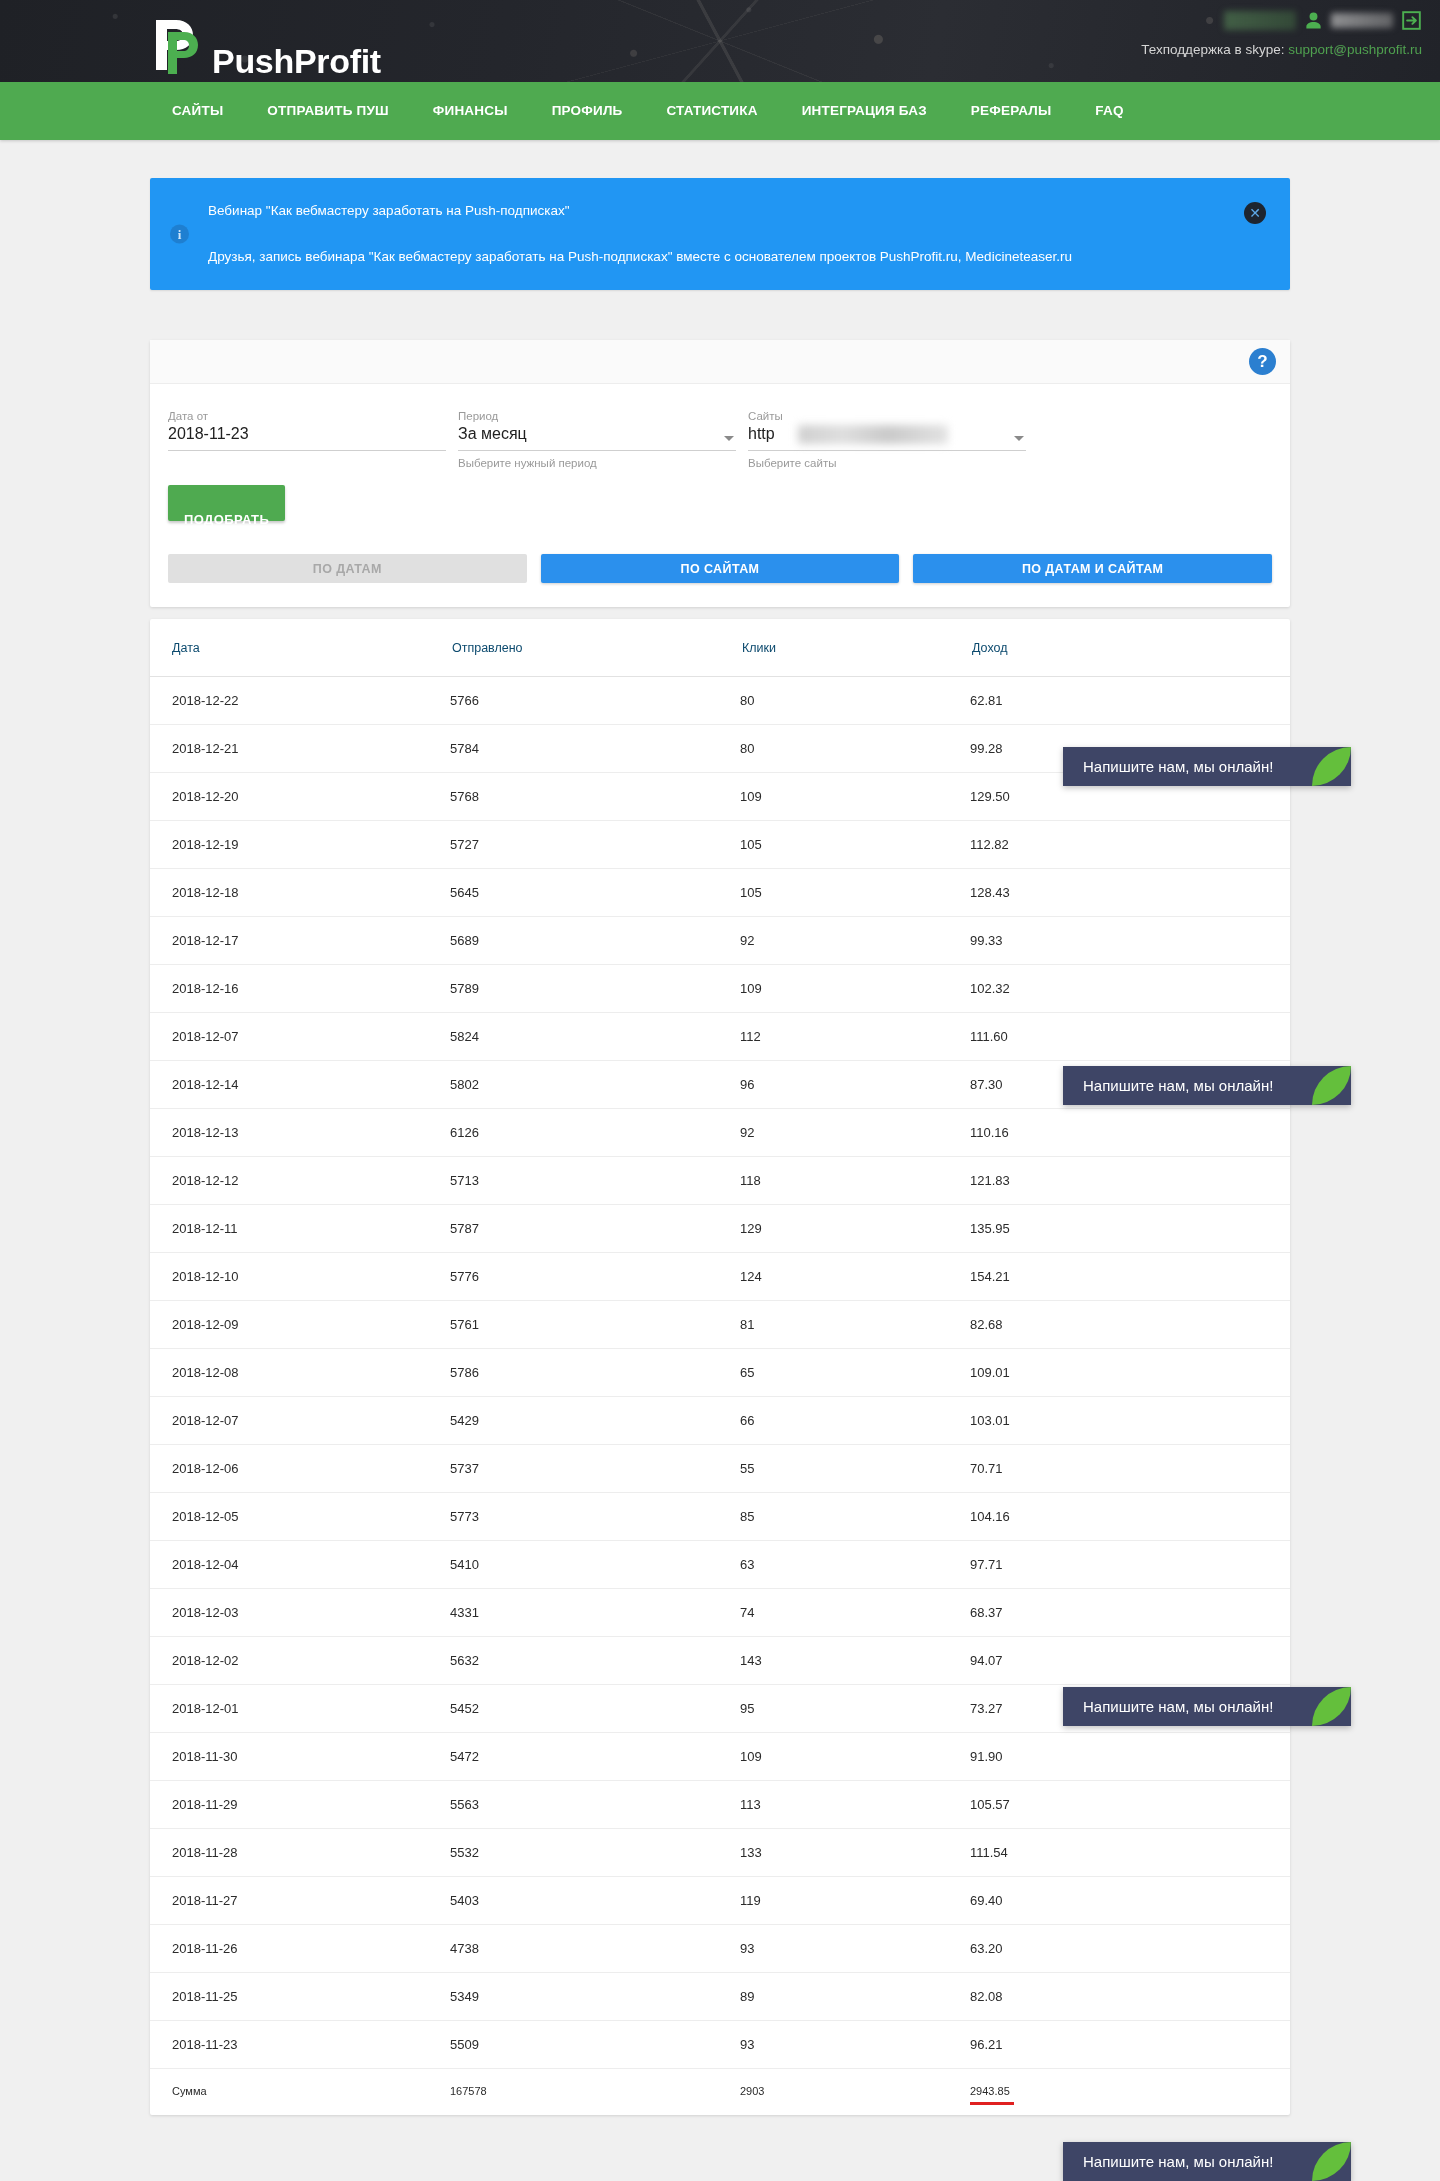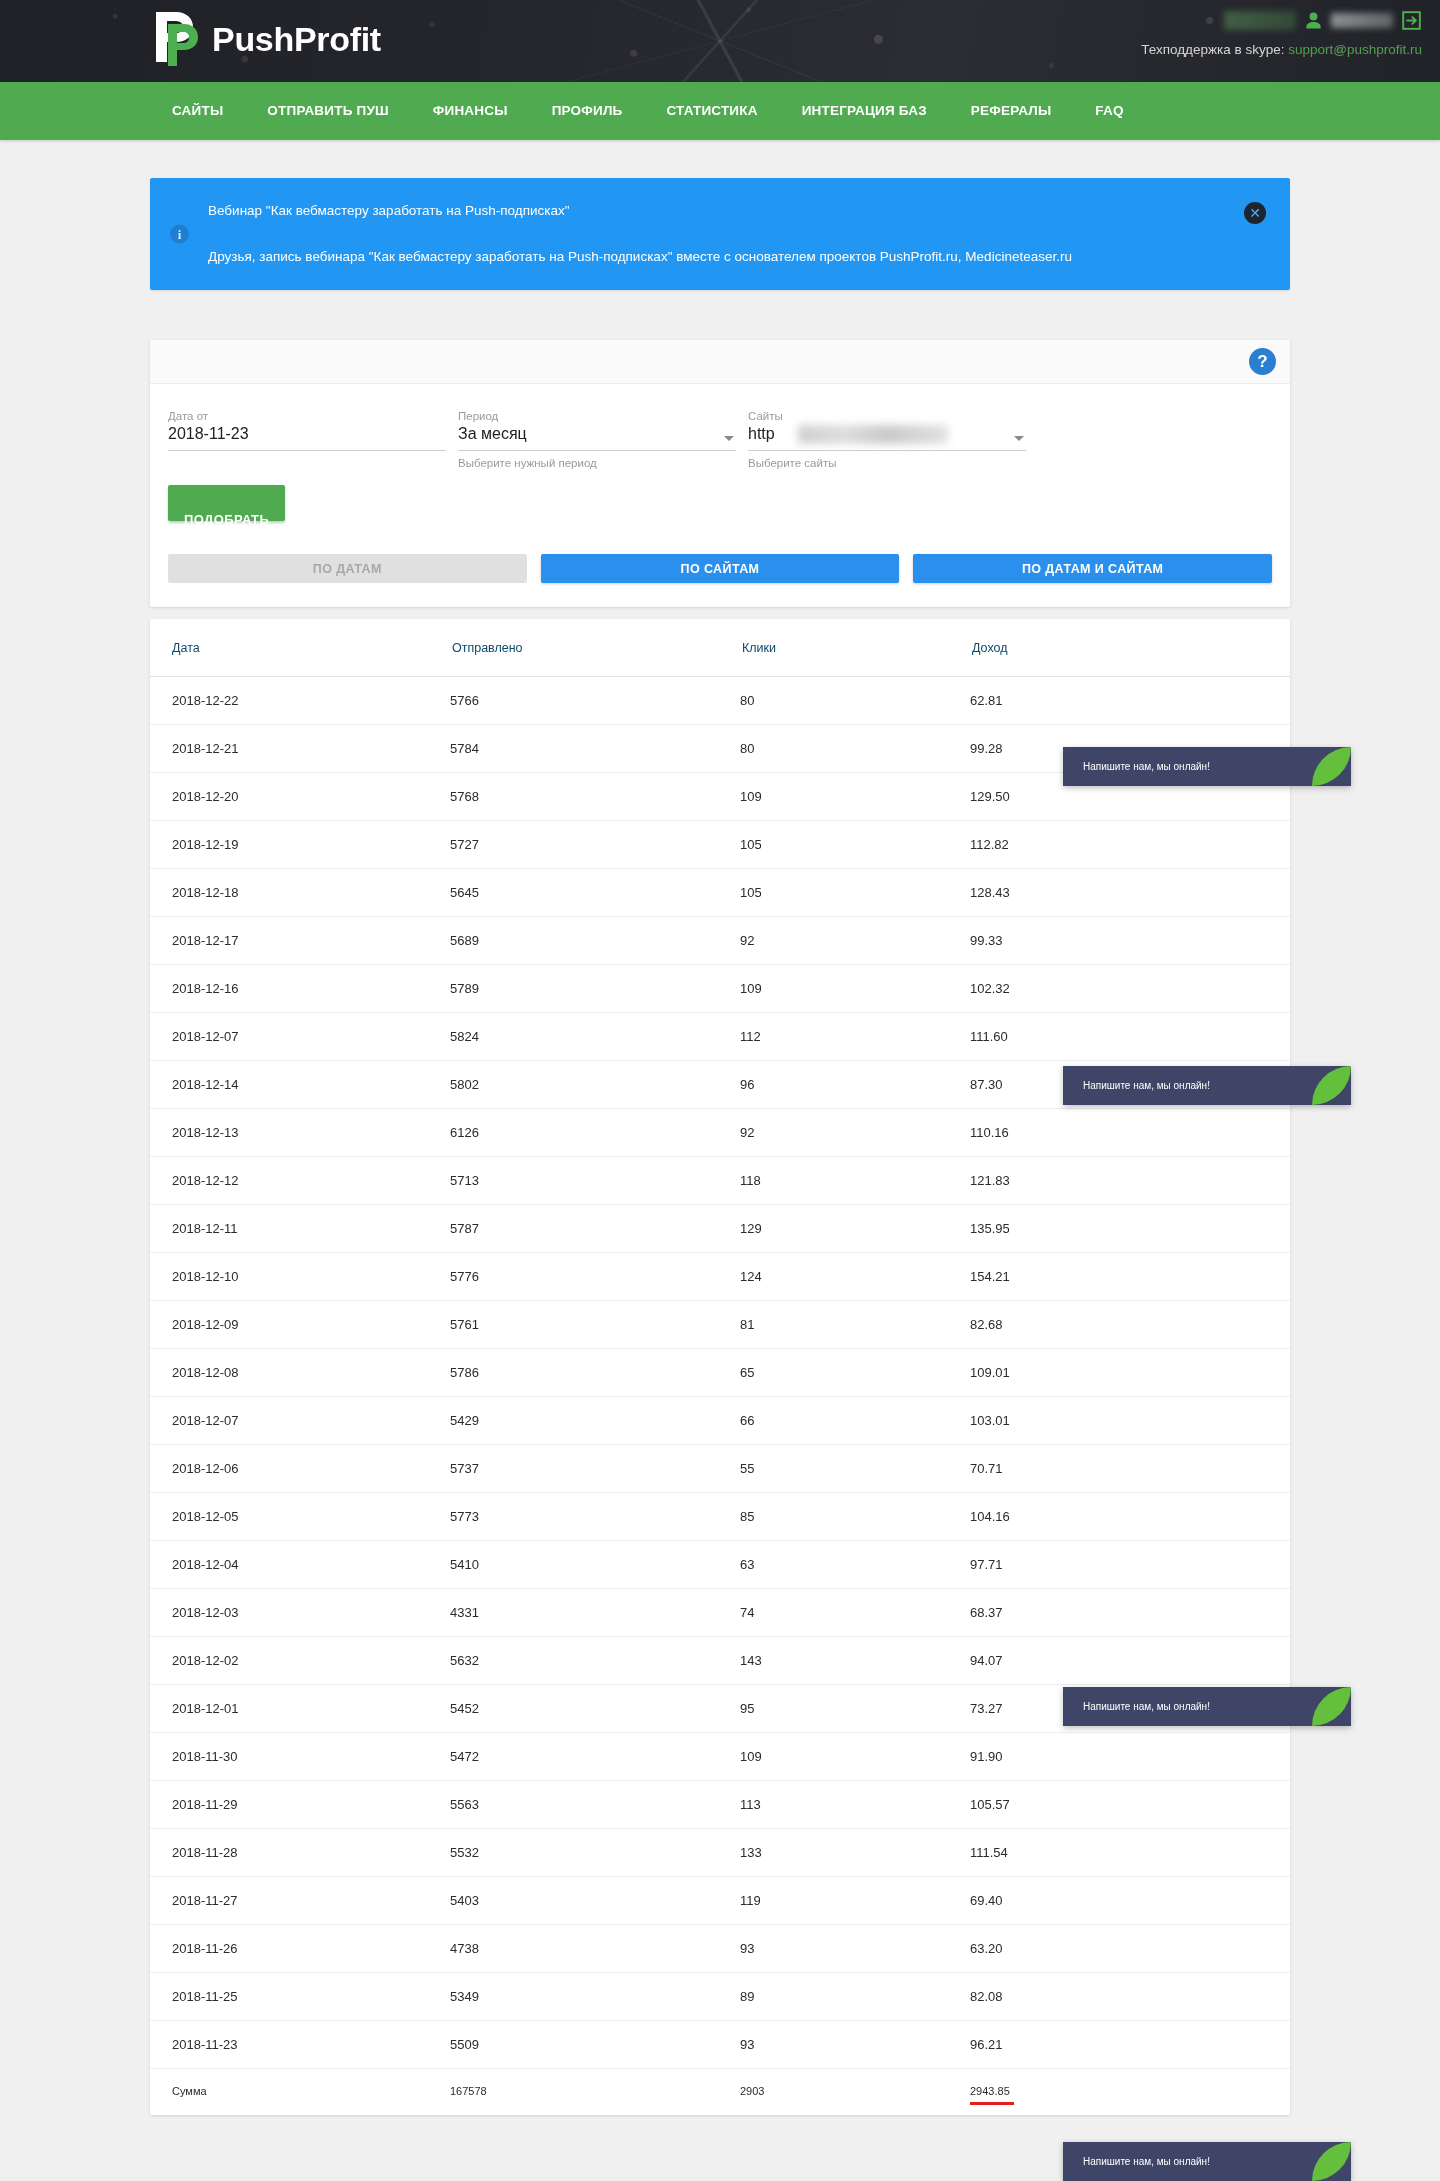--- a/index.html
+++ b/index.html
@@ -36,22 +36,22 @@
     content:"";
     position:absolute; inset:0;
     background:
       linear-gradient(62deg, transparent 49.85%, rgba(190,185,175,.13) 49.9%, rgba(190,185,175,.13) 50.1%, transparent 50.15%),
       linear-gradient(-48deg, transparent 49.85%, rgba(190,185,175,.10) 49.9%, rgba(190,185,175,.10) 50.1%, transparent 50.15%),
       linear-gradient(22deg, transparent 49.9%, rgba(190,185,175,.08) 49.93%, rgba(190,185,175,.08) 50.07%, transparent 50.1%),
       linear-gradient(-15deg, transparent 49.9%, rgba(190,185,175,.07) 49.93%, rgba(190,185,175,.07) 50.07%, transparent 50.1%);
     pointer-events:none;
   }
   .logo-wrap {
-    position:absolute; left:150px; top:8px;
-    display:flex; align-items:center; gap:10px; z-index:2;
+    position:absolute; left:150px; top:16px;
+    display:flex; align-items:flex-end; gap:10px; z-index:2;
   }
   .logo-mark { width:52px; height:62px; display:block; }
   .logo-text {
     font-size:34px; font-weight:bold; color:#ffffff;
     letter-spacing:-.3px; line-height:1;
   }
 
   .acct {
     position:absolute; right:18px; top:10px;
     display:flex; align-items:center; gap:8px; z-index:3;
@@ -224,21 +224,21 @@
     height:3px; background:#e02020;
   }
 
   
   .chatw {
     position:absolute; z-index:50;
     width:288px; height:39px;
     background:#3e4566;
     display:flex; align-items:center;
     padding-left:20px;
-    color:#ffffff; font-size:10px;
+    color:#ffffff; font-size:15px;
     box-shadow:0 2px 6px rgba(0,0,0,.25);
     overflow:hidden;
     cursor:pointer;
   }
   .chatw .leaf {
     position:absolute; right:0; top:0;
     width:39px; height:39px;
     background:#64bf3c;
     border-top-left-radius:100%;
     border-bottom-right-radius:100%;

